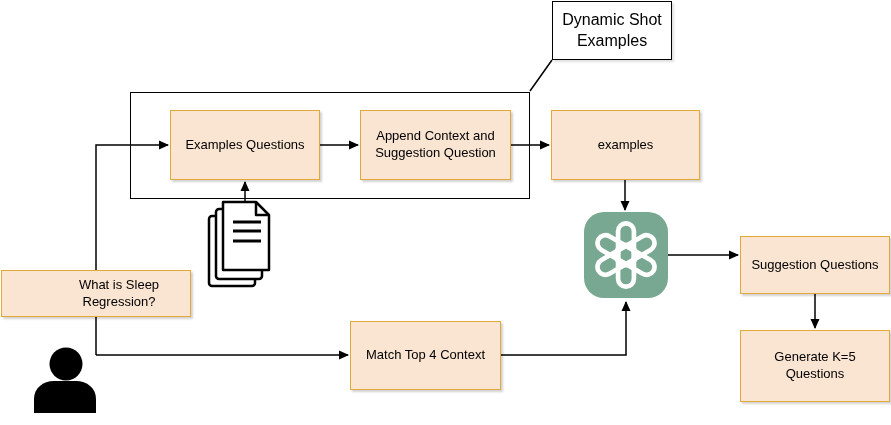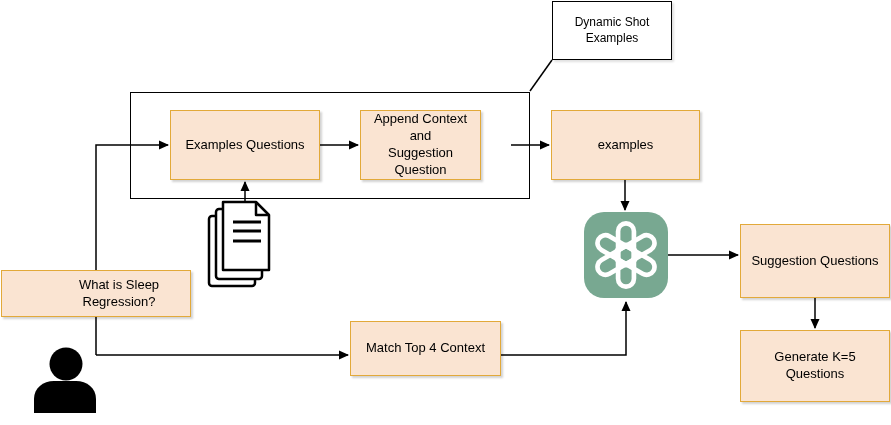--- a/index.html
+++ b/index.html
@@ -51,29 +51,29 @@
   }
   .node.orange {
     background: var(--color-node-fill, #fae4d2);
     border: 1.5px solid var(--color-node-border, #e2a93a);
     box-shadow: 1.5px 1.5px 2px rgba(0,0,0,0.18);
   }
   .node.plain {
     background: #ffffff;
     border: 1.5px solid #000000;
     box-shadow: 1.5px 1.5px 2px rgba(0,0,0,0.12);
-    font-size: 12px;
+    font-size: 16px;
   }
   #node-similar     { left:170px; top:110px; width:150px; height:70px; }
-  #node-append      { left:360px; top:110px; width:121px; height:70px; }
+  #node-append      { left:360px; top:110px; width:151px; height:70px; }
   #node-examples    { left:551px; top:110px; width:149px; height:70px; }
   #node-dynamic     { left:552px; top:1px;   width:120px; height:59px; }
   #node-question    { left:1px;   top:270px; width:190px; height:47px;padding-left:48px; }
-  #node-match       { left:350px; top:321px; width:151px; height:55px; }
-  #node-suggestion  { left:740px; top:224px; width:150px; height:74px; }
+  #node-match       { left:350px; top:321px; width:151px; height:69px; }
+  #node-suggestion  { left:740px; top:236px; width:150px; height:58px; }
   #node-generate    { left:740px; top:330px; width:150px; height:72px; }
   #llm-logo {
     position: absolute;
     left: 584px; top: 212px;
     width: 84px; height: 86px;
     background: var(--color-logo-bg, #78a891);
     border-radius: 20px;
     z-index: 3;
     display: flex;
     align-items: center;

